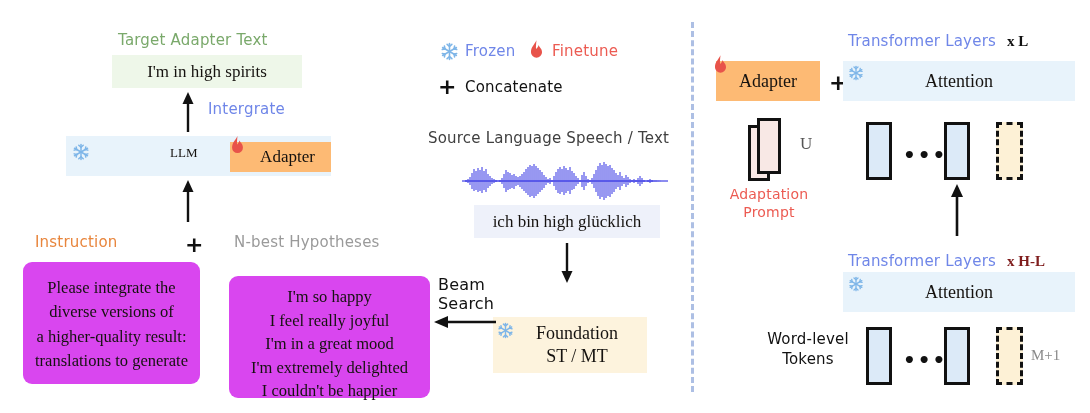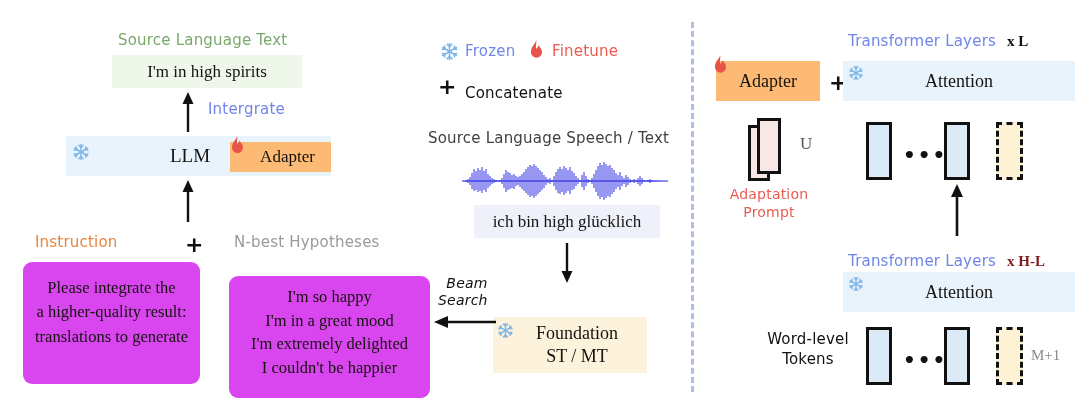--- a/index.html
+++ b/index.html
@@ -40,37 +40,37 @@
   .tok{position:absolute;box-sizing:border-box;border:3px solid #111;background:#dceaf8;}
   .tok-dash{position:absolute;box-sizing:border-box;border:3px dashed #111;background:#fdf1d6;}
   .tok-pink{position:absolute;box-sizing:border-box;border:3px solid #111;background:#f8e8e5;}
   .dots{position:absolute;font-family:"DejaVu Sans",sans-serif;font-size:20px;font-weight:bold;color:#111;letter-spacing:2px;line-height:1;}
 
   svg{display:block;overflow:visible;}
 </style>
 </head>
 <body>
 
-<div class="abs lbl lbl-green" style="left:118px;top:31px;">Source Language Text</div>
+<div class="abs lbl lbl-green" style="left:118px;top:31px;">Target Adapter Text</div>
 
 <div class="box box-green" style="left:112px;top:55px;width:190px;height:33px;">
   <span class="body-txt">I'm in high spirits</span>
 </div>
 
 <div class="abs" style="left:178px;top:92px;">
   <svg width="20" height="40" viewBox="0 0 20 40">
     <line x1="10" y1="40" x2="10" y2="8" stroke="#111" stroke-width="2.4"></line>
     <polygon points="10,0 4.5,12 15.5,12" fill="#111"></polygon>
   </svg>
 </div>
 
 <div class="abs lbl lbl-blue" style="left:208px;top:100px;">Intergrate</div>
 
 <div class="box box-blue" style="left:66px;top:136px;width:265px;height:40px;">
-  <span class="body-txt" style="position:absolute;left:104px;top:9px;font-size:19px;">LLM</span>
+  <span class="body-txt" style="position:absolute;left:104px;top:9px;font-size:13px;">LLM</span>
 </div>
 
 <div class="abs" style="left:72px;top:143px;">
   <svg width="18" height="18" viewBox="0 0 24 24">
     <g stroke="#7fb6e8" stroke-width="2" stroke-linecap="round">
       <line x1="12" y1="2" x2="12" y2="22"></line>
       <line x1="3.3" y1="7" x2="20.7" y2="17"></line>
       <line x1="3.3" y1="17" x2="20.7" y2="7"></line>
       <line x1="12" y1="5.5" x2="9" y2="3"></line>
         <line x1="12" y1="5.5" x2="15" y2="3"></line>
@@ -107,28 +107,30 @@
 
 <div class="abs lbl lbl-orange" style="left:35px;top:233px;">Instruction</div>
 
 <div class="abs plus" style="left:185px;top:234px;">+</div>
 
 <div class="abs lbl lbl-gray" style="left:234px;top:233px;">N-best Hypotheses</div>
 
 <div class="abs box-gray" style="left:23px;top:262px;width:177px;height:122px;">
   <div class="body-txt-sm" style="text-align:center;padding-top:14px;line-height:1.48;">
     <div>Please integrate the</div>
+    <div>diverse versions of</div>
     <div>a higher-quality result:</div>
     <div>translations to generate</div>
   </div>
 </div>
 
 <div class="abs box-gray" style="left:229px;top:276px;width:201px;height:122px;">
   <div class="body-txt-sm" style="text-align:center;padding-top:9px;line-height:1.43;">
     <div>I'm so happy</div>
+    <div>I feel really joyful</div>
     <div>I'm in a great mood</div>
     <div>I'm extremely delighted</div>
     <div>I couldn't be happier</div>
   </div>
 </div>
 
 <div class="abs" style="left:440px;top:42px;">
   <svg width="19" height="19" viewBox="0 0 24 24">
     <g stroke="#7fb6e8" stroke-width="2" stroke-linecap="round">
       <line x1="12" y1="2" x2="12" y2="22"></line>
@@ -152,21 +154,21 @@
 <div class="abs lbl lbl-blue" style="left:465px;top:42px;">Frozen</div>
 
 <div class="abs" style="left:528px;top:40px;">
   <svg width="17" height="21" viewBox="0 0 20 24">
     <path d="M10 0 C7 6 3.5 8 3.5 14 A6.5 6.5 0 0 0 16.5 14 C16.5 9.5 13.5 8.5 12.5 5.5 C11.8 8 10.6 9 9.6 10.2 C9 8.5 9.6 4 10 0 Z" fill="#e8534a"></path>
   </svg>
 </div>
 <div class="abs lbl lbl-red" style="left:552px;top:42px;text-align:right;">Finetune</div>
 
 <div class="abs plus" style="left:438px;top:76px;">+</div>
-<div class="abs lbl lbl-black" style="left:465px;top:84px;">Concatenate</div>
+<div class="abs lbl lbl-black" style="left:465px;top:78px;">Concatenate</div>
 
 <div class="abs lbl lbl-violet" style="left:428px;top:129px;">Source Language Speech / Text</div>
 
 <div class="abs" style="left:462px;top:160px;">
   <svg width="208" height="42" viewBox="0 0 208 42">
     <g stroke="#1a1ae0" stroke-width="0.9">
       <line x1="2" y1="21" x2="2" y2="21"></line>
       <line x1="4" y1="20" x2="4" y2="22"></line>
         <line x1="6" y1="19" x2="6" y2="23"></line>
       <line x1="8" y1="17" x2="8" y2="25"></line>
@@ -303,21 +305,21 @@
       <line x1="17.7" y1="15.3" x2="18.4" y2="18.8"></line>
         <line x1="17.7" y1="15.3" x2="21.1" y2="14.5"></line>
       <line x1="6.3" y1="15.3" x2="2.9" y2="14.5"></line>
         <line x1="6.3" y1="15.3" x2="5.6" y2="18.8"></line>
       <line x1="17.7" y1="8.7" x2="21.1" y2="9.5"></line>
         <line x1="17.7" y1="8.7" x2="18.4" y2="5.2"></line>
     </g>
   </svg>
 </div>
 
-<div class="abs lbl lbl-black" style="left:438px;top:275px;font-size:14px;text-align:right;line-height:1.2;font-style:italic;">
+<div class="abs lbl lbl-black" style="left:438px;top:275px;font-size:16px;text-align:left;line-height:1.2;">
   <div>Beam</div>
   <div>Search</div>
 </div>
 
 <div class="abs" style="left:434px;top:312px;">
   <svg width="62" height="20" viewBox="0 0 62 20">
     <line x1="62" y1="10" x2="14" y2="10" stroke="#111" stroke-width="2.4"></line>
     <polygon points="0,10 14,4 14,16" fill="#111"></polygon>
   </svg>
 </div>

